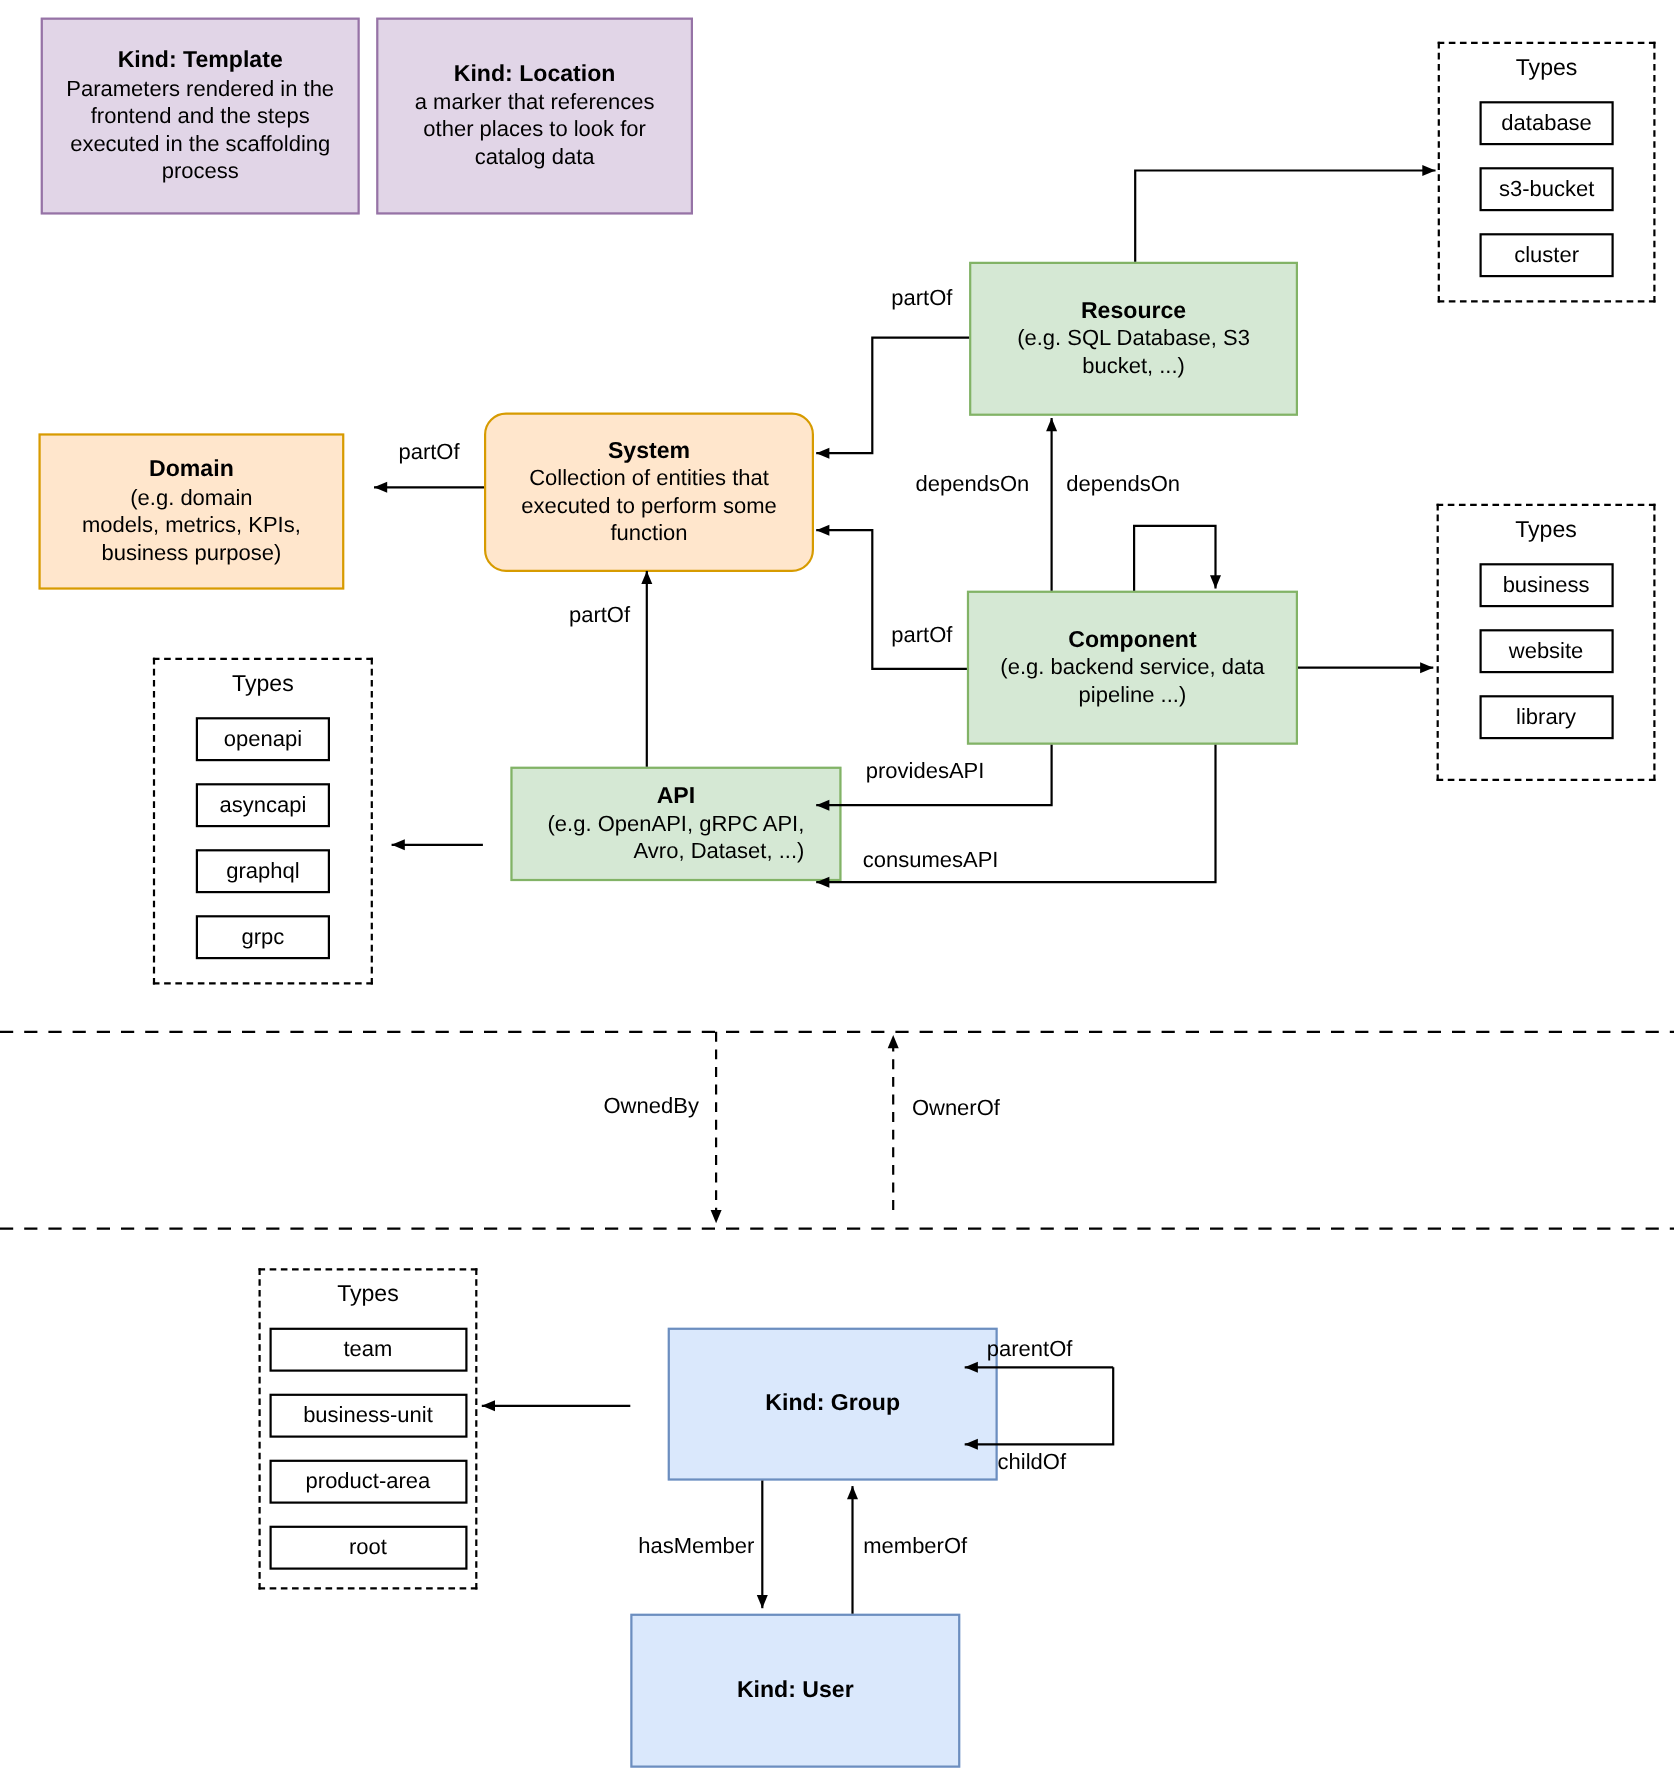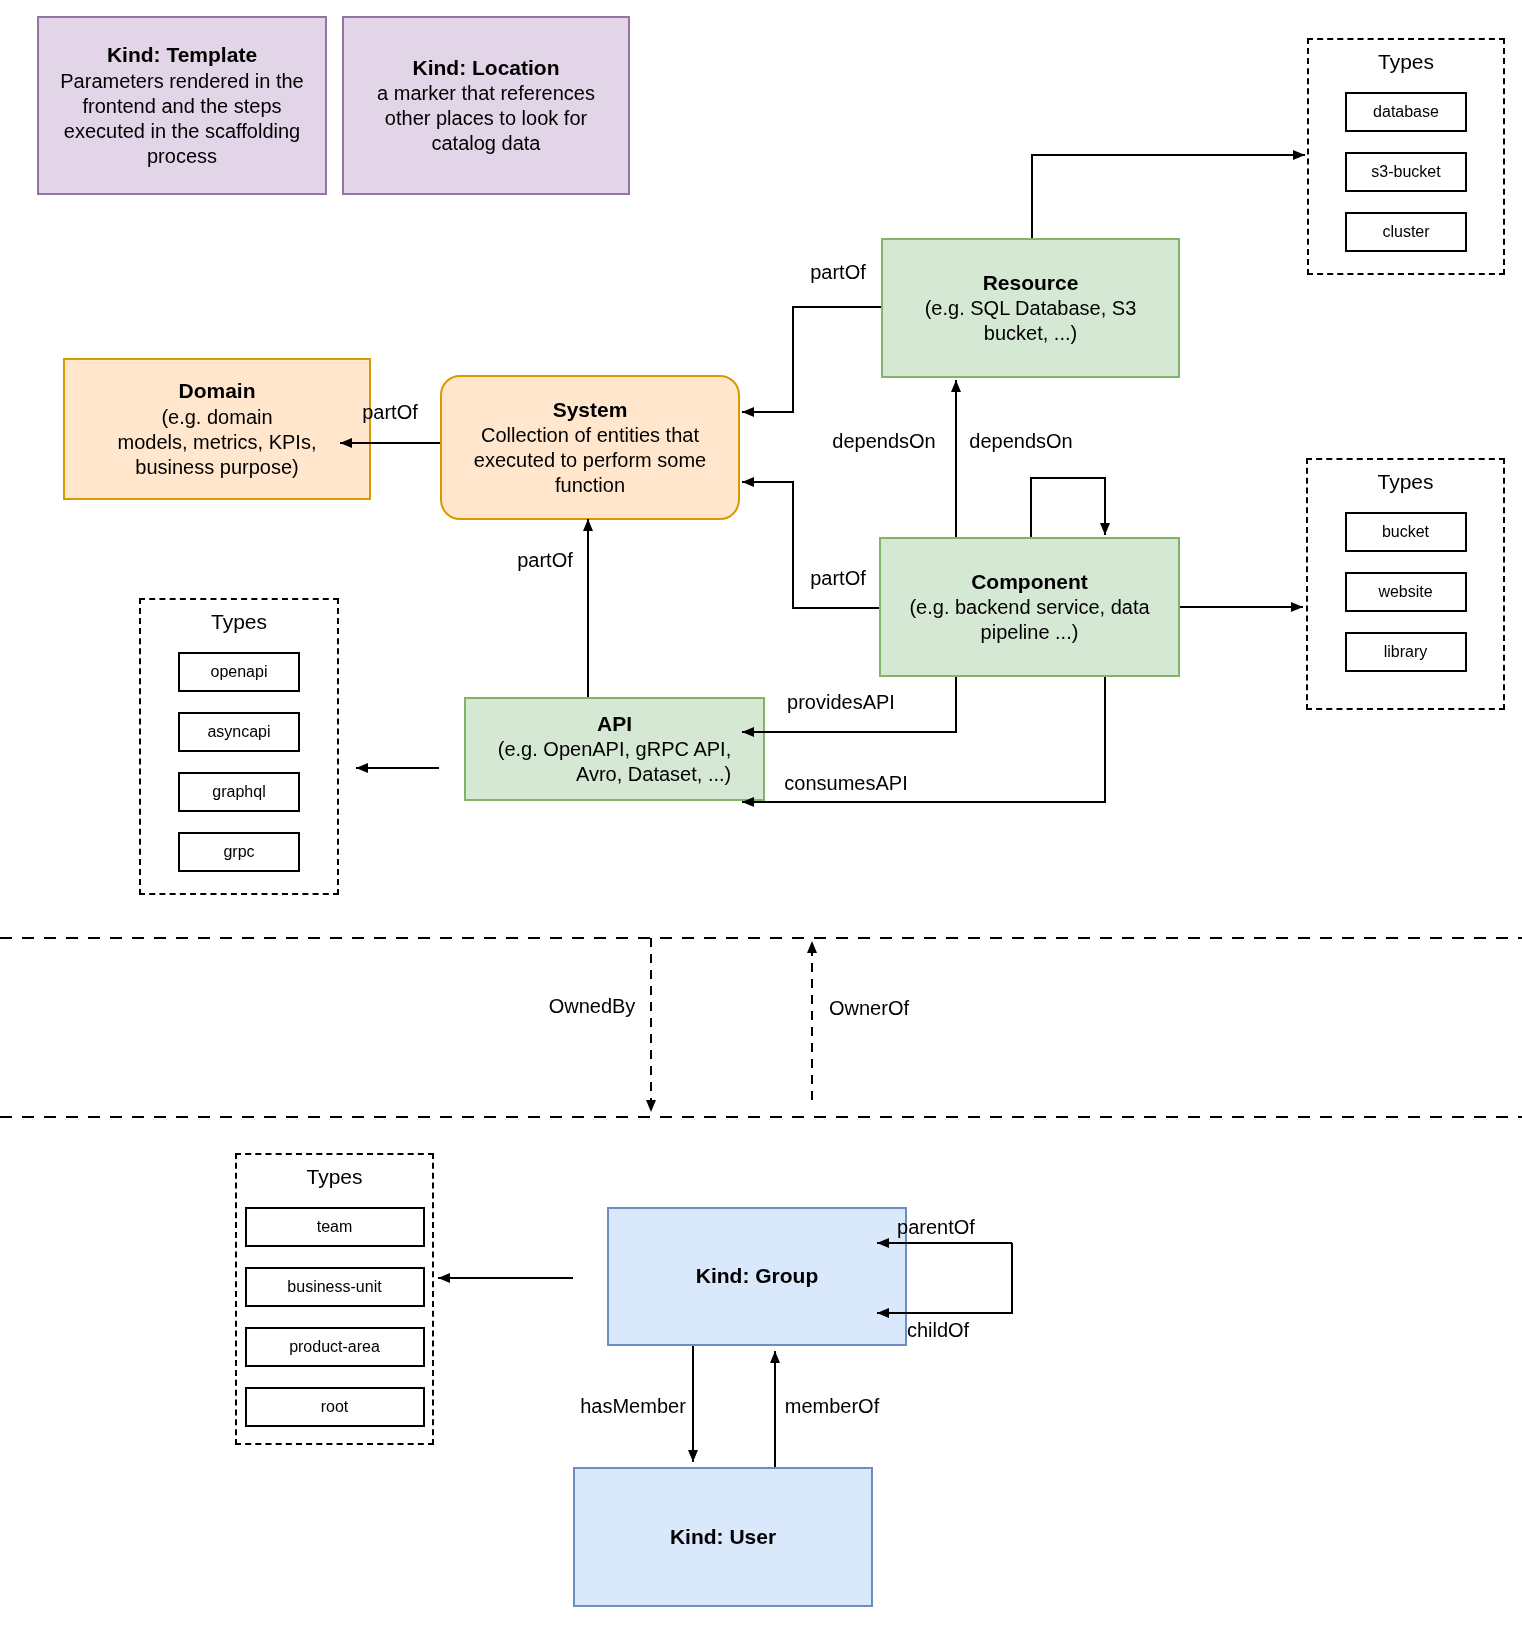--- a/index.html
+++ b/index.html
@@ -6,21 +6,21 @@
   body{position:relative;width:1522px;height:1628px;font-family:"Liberation Sans",sans-serif;color:#000;}
   .node{position:absolute;box-sizing:border-box;border:2px solid #000;display:flex;flex-direction:column;justify-content:center;align-items:center;text-align:center;padding:4px 8px;}
   .purple{background:#E1D5E7;border-color:#9673A6;}
   .orange{background:#FFE6CC;border-color:#D79B00;}
   .green{background:#D5E8D4;border-color:#82B366;}
   .blue{background:#DAE8FC;border-color:#6C8EBF;}
   .b-title{font-weight:bold;font-size:21px;line-height:1.25;}
   .b-sub{font-size:20px;line-height:1.25;white-space:pre-line;}
   .tpanel{position:absolute;box-sizing:border-box;border:2px dashed #000;background:#fff0;}
   .tpanel-title{text-align:center;font-size:21px;margin:10px 0 18px 0;}
-  .titem{box-sizing:border-box;border:2px solid #000;background:#fff;height:40px;display:flex;align-items:center;justify-content:center;font-size:16px;margin:0 auto 20px auto;width:122px;}
+  .titem{box-sizing:border-box;border:2px solid #000;background:#fff;height:40px;display:flex;align-items:center;justify-content:center;font-size:20px;margin:0 auto 20px auto;width:122px;}
   .wide .titem{width:180px;text-align:right;}
   .edge-label{position:absolute;transform:translate(-50%,-50%);font-size:20px;white-space:nowrap;background:transparent;}
   #wires{position:absolute;left:0;top:0;pointer-events:none;}
 </style>
 </head>
 <body>
 
 <div class="node purple" style="left:37px;top:16px;width:290px;height:179px;">
   <div class="b-title">Kind: Template</div>
   <div class="b-sub">Parameters rendered in the
@@ -28,21 +28,21 @@
 executed in  the scaffolding
 process</div>
 </div>
 <div class="node purple" style="left:342px;top:16px;width:288px;height:179px;">
   <div class="b-title">Kind: Location</div>
   <div class="b-sub">a marker that references
 other places to look for
 catalog data</div>
 </div>
 
-<div class="node orange" style="left:35px;top:358px;width:308px;height:142px;margin-left:28px;">
+<div class="node orange" style="left:35px;top:394px;width:278px;height:142px;">
   <div class="b-title">Domain</div>
   <div class="b-sub">(e.g.  domain
 models, metrics, KPIs,
 business purpose)</div>
 </div>
 <div class="node orange" style="left:440px;top:375px;width:300px;height:145px;border-radius:20px;">
   <div class="b-title">System</div>
   <div class="b-sub">Collection of entities that
 executed to perform some
 function</div>
@@ -71,21 +71,21 @@
 
 <div class="tpanel" style="left:1307px;top:38px;width:198px;height:237px;">
   <div class="tpanel-title">Types</div>
   <div class="titem">database</div>
   <div class="titem">s3-bucket</div>
   <div class="titem">cluster</div>
 </div>
 
 <div class="tpanel" style="left:1306px;top:458px;width:199px;height:252px;">
   <div class="tpanel-title">Types</div>
-  <div class="titem">bucket</div>
+  <div class="titem">business</div>
   <div class="titem">website</div>
   <div class="titem">library</div>
 </div>
 
 <div class="tpanel" style="left:139px;top:598px;width:200px;height:297px;">
   <div class="tpanel-title">Types</div>
   <div class="titem">openapi</div>
   <div class="titem">asyncapi</div>
   <div class="titem">graphql</div>
   <div class="titem">grpc</div>

